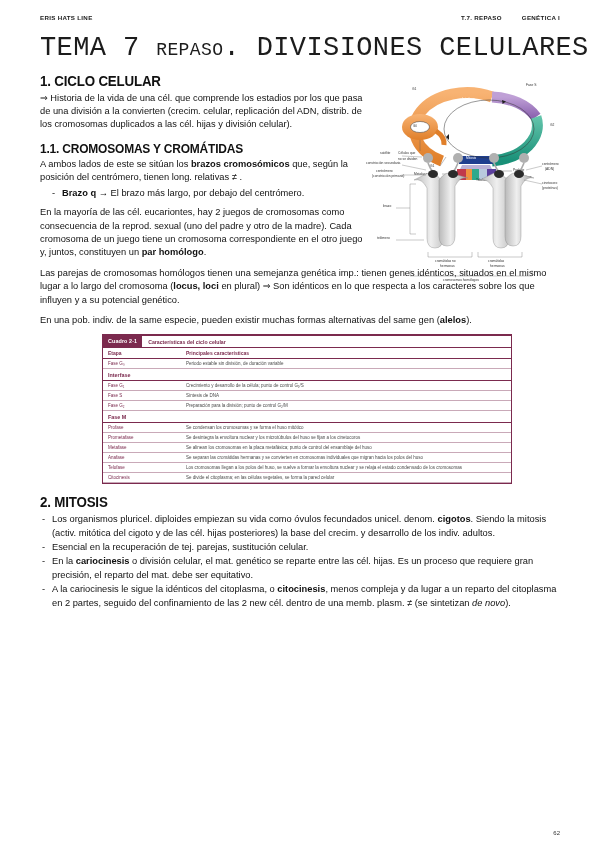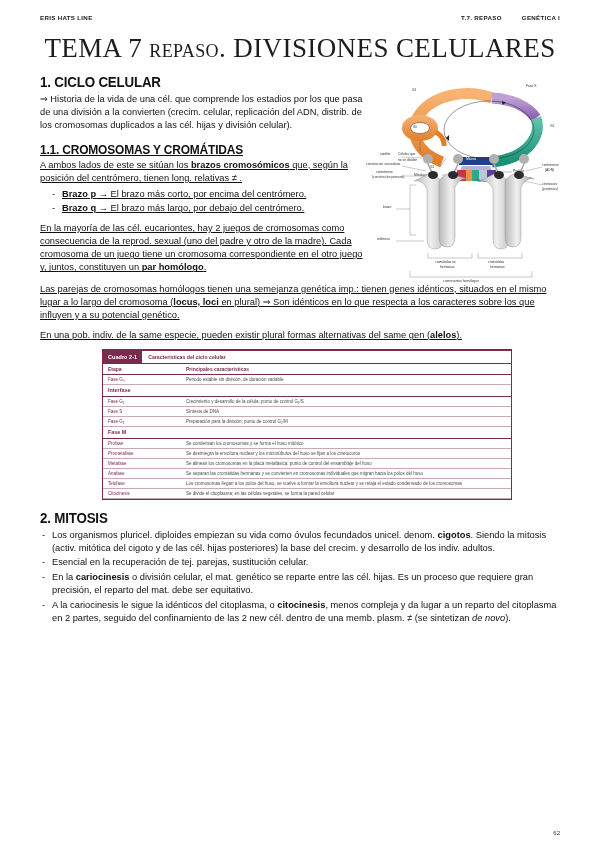--- a/index.html
+++ b/index.html
@@ -9,21 +9,21 @@
     color:#111;overflow:hidden;position:relative;
   }
   .page{position:relative;width:600px;height:848px;box-sizing:border-box;padding:0 40px;}
 
   
   .runhead{display:flex;justify-content:space-between;align-items:flex-end;
            padding-top:14px;font-size:6.2px;font-weight:bold;letter-spacing:.3px;color:#1a1a1a;}
   .runhead .right span{margin-left:18px;}
 
   
-  .doc-title{text-align:center;font-family:Liberation Serif, serif;
+  .doc-title{text-align:center;font-family:Liberation Mono, monospace;
              font-size:27px;font-weight:400;letter-spacing:.4px;color:#1c1c1c;
              margin:12px 0 4px 0;white-space:nowrap;}
   .doc-title .small{font-size:18px;}
 
   
   h2.sec{font-size:14.5px;font-weight:bold;letter-spacing:-.2px;margin:10px 0 3px 0;
          font-family:"Liberation Sans", sans-serif;transform:scaleX(.92);transform-origin:left;}
   h3.sub{font-size:12.6px;font-weight:bold;letter-spacing:-.2px;margin:10px 0 2px 0;
          transform:scaleX(.95);transform-origin:left;}
 
@@ -156,21 +156,21 @@
       <span class="figlabel" style="left:129px;top:96px;">Prometafase</span>
       <span class="figlabel" style="left:60px;top:99px;">Anafase</span>
       <span class="figlabel" style="left:92px;top:99px;">Telofase</span>
     </div>
 
     <div class="txtcol">
       <h2 class="sec">1. CICLO CELULAR</h2>
       <p class="body">⇒ Historia de la vida de una cél. que comprende los estadios por los que pasa de una división a la convierten (crecim. celular, replicación del ADN, distrib. de los cromosomas duplicados a las cél. hijas y división celular).</p>
     </div>
 
-    <div style="position:relative;text-decoration:underline;">
+    <div style="position:relative;">
 
       <div class="fig-chromo">
         <svg viewBox="0 0 196 152" width="196" height="152">
           <defs>
             <linearGradient id="chr" x1="0" y1="0" x2="1" y2="0">
               <stop offset="0%" stop-color="#b9b9b9"></stop>
                 <stop offset="40%" stop-color="#efefef"></stop>
               <stop offset="100%" stop-color="#9d9d9d"></stop>
             </linearGradient>
           </defs>
@@ -228,28 +228,27 @@
         <span class="figlabel" style="left:74px;top:122px;">hermanas</span>
         <span class="figlabel" style="left:122px;top:117px;">cromátidas</span>
         <span class="figlabel" style="left:124px;top:122px;">hermanas</span>
         <span class="figlabel" style="left:77px;top:136px;">cromosomas homólogos</span>
       </div>
 
       <div class="txtcol">
         <h3 class="sub">1.1. CROMOSOMAS Y CROMÁTIDAS</h3>
         <p class="body tight"><span>A ambos lados de este se sitúan los </span><b>brazos cromosómicos</b><span> que, según la posición del centrómero, tienen long. relativas ≠ .</span></p>
         <ul class="dash indent">
-          <li><b>Brazo p</b><span> → El brazo más corto, por encima del centrómero.</span></li>
           <li><b>Brazo q</b><span> → El brazo más largo, por debajo del centrómero.</span></li>
         </ul>
         <p class="body" style="margin-top:6px;"><span>En la mayoría de las cél. eucariontes, hay 2 juegos de cromosomas como consecuencia de la reprod. sexual (uno del padre y otro de la madre). Cada cromosoma de un juego tiene un cromosoma correspondiente en el otro juego y, juntos, constituyen un </span><b>par homólogo</b><span>.</span></p>
       </div>
 
       <p class="body" style="margin-top:8px;"><span>Las parejas de cromosomas homólogos tienen una semejanza genética imp.: tienen genes idénticos, situados en el mismo lugar a lo largo del cromosoma (</span><b>locus, loci</b><span> en plural) ⇒ Son idénticos en lo que respecta a los caracteres sobre los que influyen y a su potencial genético.</span></p>
-      <p class="body"><span>En una pob. indiv. de la same especie, pueden existir plural formas alternativas del same gen (</span><b>alelos</b><span>).</span></p>
+      <p class="body"><span>En una pob. indiv. de la same especie, pueden existir muchas formas alternativas del same gen (</span><b>alelos</b><span>).</span></p>
     </div>
 
     <div class="tablewrap">
       <div class="tbl-caption">
         <div class="badge">Cuadro 2-1</div>
         <div class="cap">Características del ciclo celular</div>
       </div>
       <table class="cycle">
         <colgroup>
             <col class="c1">

